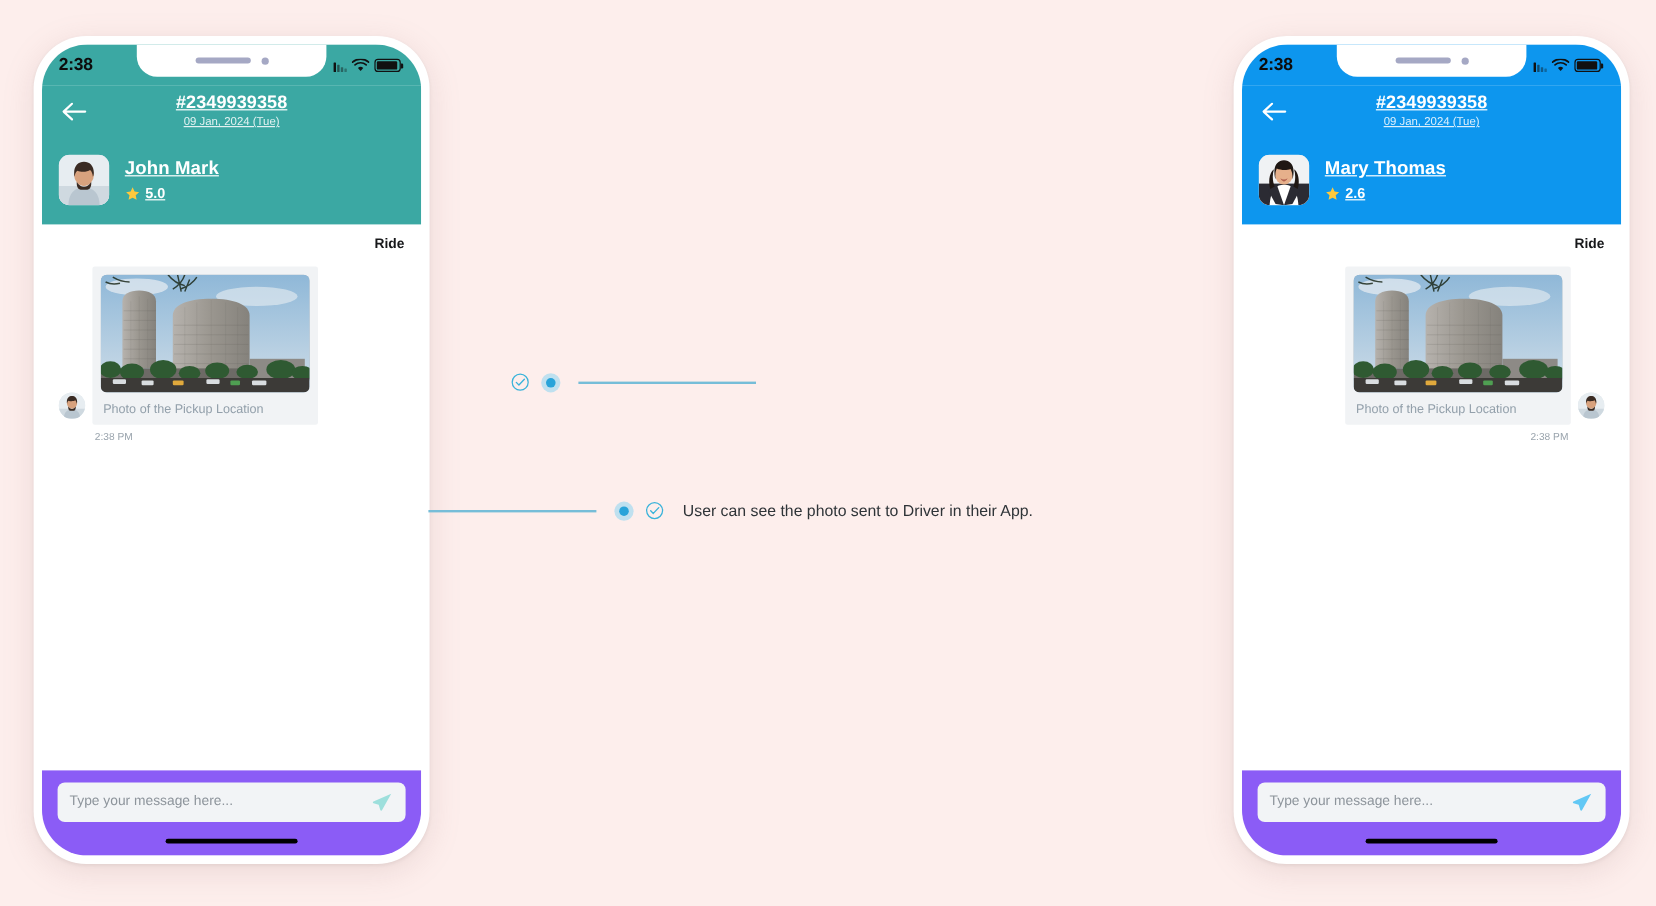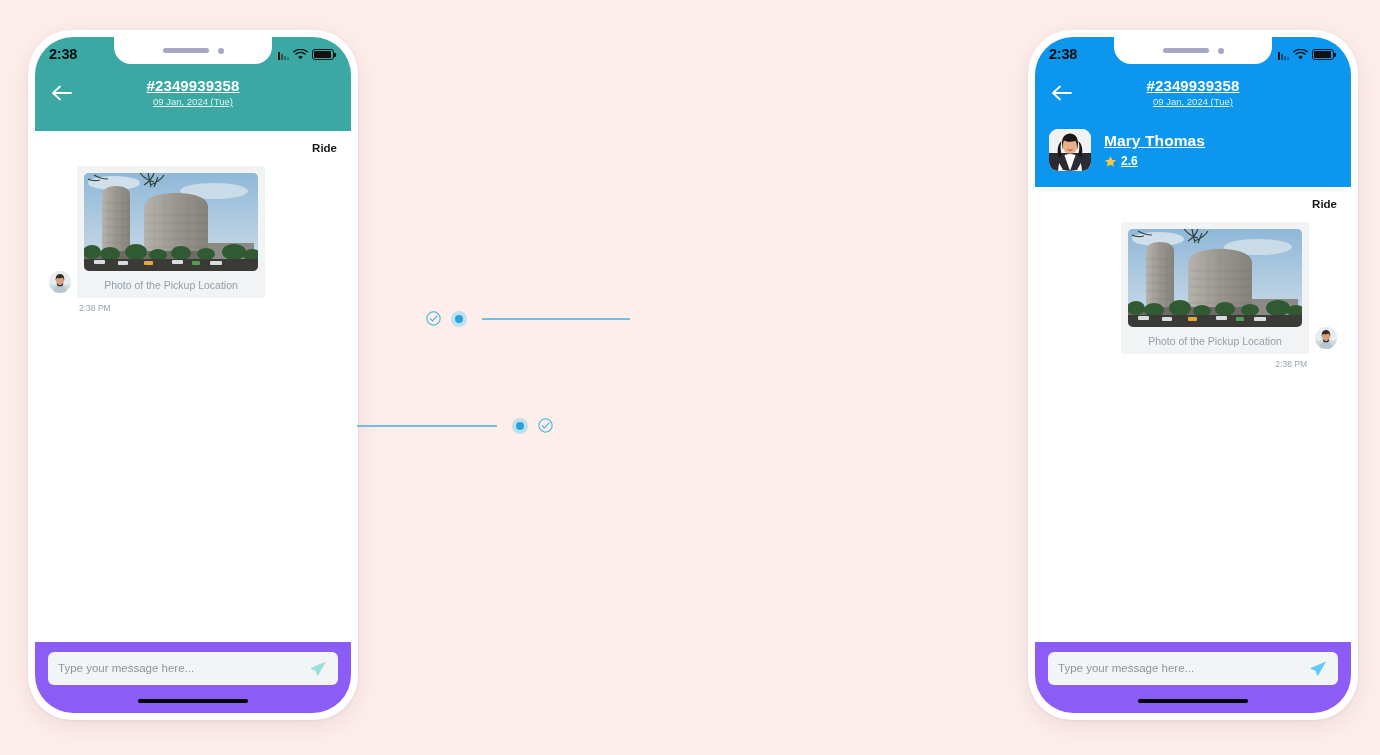--- a/index.html
+++ b/index.html
@@ -196,21 +196,20 @@
     flex: 0 0 22px;
     margin-bottom: 20px;
     background: #dfe6ea;
   }
   .bubble-wrap { display: flex; flex-direction: column; }
   .bubble {
     background: #f1f3f5;
     border-radius: 2px;
     padding: 7px 7px 6px 7px;
     width: 188px;
-    text-align: center;
   }
   .bubble-photo {
     width: 100%;
     height: 98px;
     border-radius: 5px;
     overflow: hidden;
     display: block;
     background: #9fb4c4;
   }
   .bubble-caption {
@@ -325,20 +324,41 @@
     <div class="app-header" style="background:#3ba8a3;">
       <div class="hdr-top">
         <div class="back-btn">
           <svg width="26" height="20" viewBox="0 0 26 20">
             <path d="M22 10H4M11 3.5 4 10l7 6.5" stroke="#fff" stroke-width="1.8" fill="none" stroke-linecap="round" stroke-linejoin="round"></path>
           </svg>
         </div>
         <div class="hdr-titles">
           <div class="ride-id">#2349939358</div>
           <div class="ride-date">09 Jan, 2024 (Tue)</div>
+        </div>
+      </div>
+      <div class="user-row">
+        <div class="user-avatar">
+          <svg width="42" height="42" viewBox="0 0 42 42">
+            <rect width="42" height="42" fill="#e7edf1"></rect>
+            <rect y="26" width="42" height="16" fill="#cfd9e0"></rect>
+            <path d="M21 27c8 0 13 5.5 13 15H8c0-9.5 5-15 13-15z" fill="#b9c6d0"></path>
+            <ellipse cx="21" cy="17" rx="8.2" ry="9" fill="#d8a27e"></ellipse>
+            <path d="M12.8 15c0-6 3.6-9.2 8.2-9.2S29.2 9 29.2 15c0 1.6-.4 2.6-.8 3.2-.2-2.6-1-4.6-2.4-5.6-1.8 1.6-7.6 2-10.4.6-1.6 1-2.2 3-2.4 5-.3-.6-.4-1.6-.4-3.2z" fill="#3a2b23"></path>
+            <path d="M15 22.6c1.6 2.6 3.6 4 6 4s4.4-1.4 6-4c.3 2.4-.3 4.6-1.4 5.6-1.4 1.3-7.8 1.3-9.2 0-1.1-1-1.7-3.2-1.4-5.6z" fill="#3a2b23"></path>
+          </svg>
+        </div>
+        <div>
+          <div class="user-name">John Mark</div>
+          <div class="user-rating">
+            <svg width="13" height="13" viewBox="0 0 24 24">
+              <path d="M12 2l3 6.6 7 .9-5.2 4.8 1.4 7L12 18l-6.2 3.3 1.4-7L2 9.5l7-.9z" fill="#ffc93c"></path>
+            </svg>
+            <span>5.0</span>
+          </div>
         </div>
       </div>
     </div>
 
     <div class="chat-body">
       <div class="day-label">Ride</div>
 
       <div class="msg-row incoming">
         <div class="bubble-avatar">
           <svg width="22" height="22" viewBox="0 0 42 42">
@@ -596,13 +616,14 @@
   <span class="conn-line"></span>
   <span class="dot-marker">
       <i></i>
     </span>
   <span class="check-icon">
     <svg width="17" height="17" viewBox="0 0 24 24">
       <circle cx="12" cy="12" r="9.4" fill="none" stroke="#3ab3da" stroke-width="1.5"></circle>
       <path d="M7.4 12.2l3.1 3.1 6.4-6.8" fill="none" stroke="#3ab3da" stroke-width="1.6" stroke-linecap="round" stroke-linejoin="round"></path>
     </svg>
   </span>
+  <span class="anno-text" style="margin-left:6px;">User can see the photo sent to Driver in their App.</span>
 </div>
 
 </body></html>

